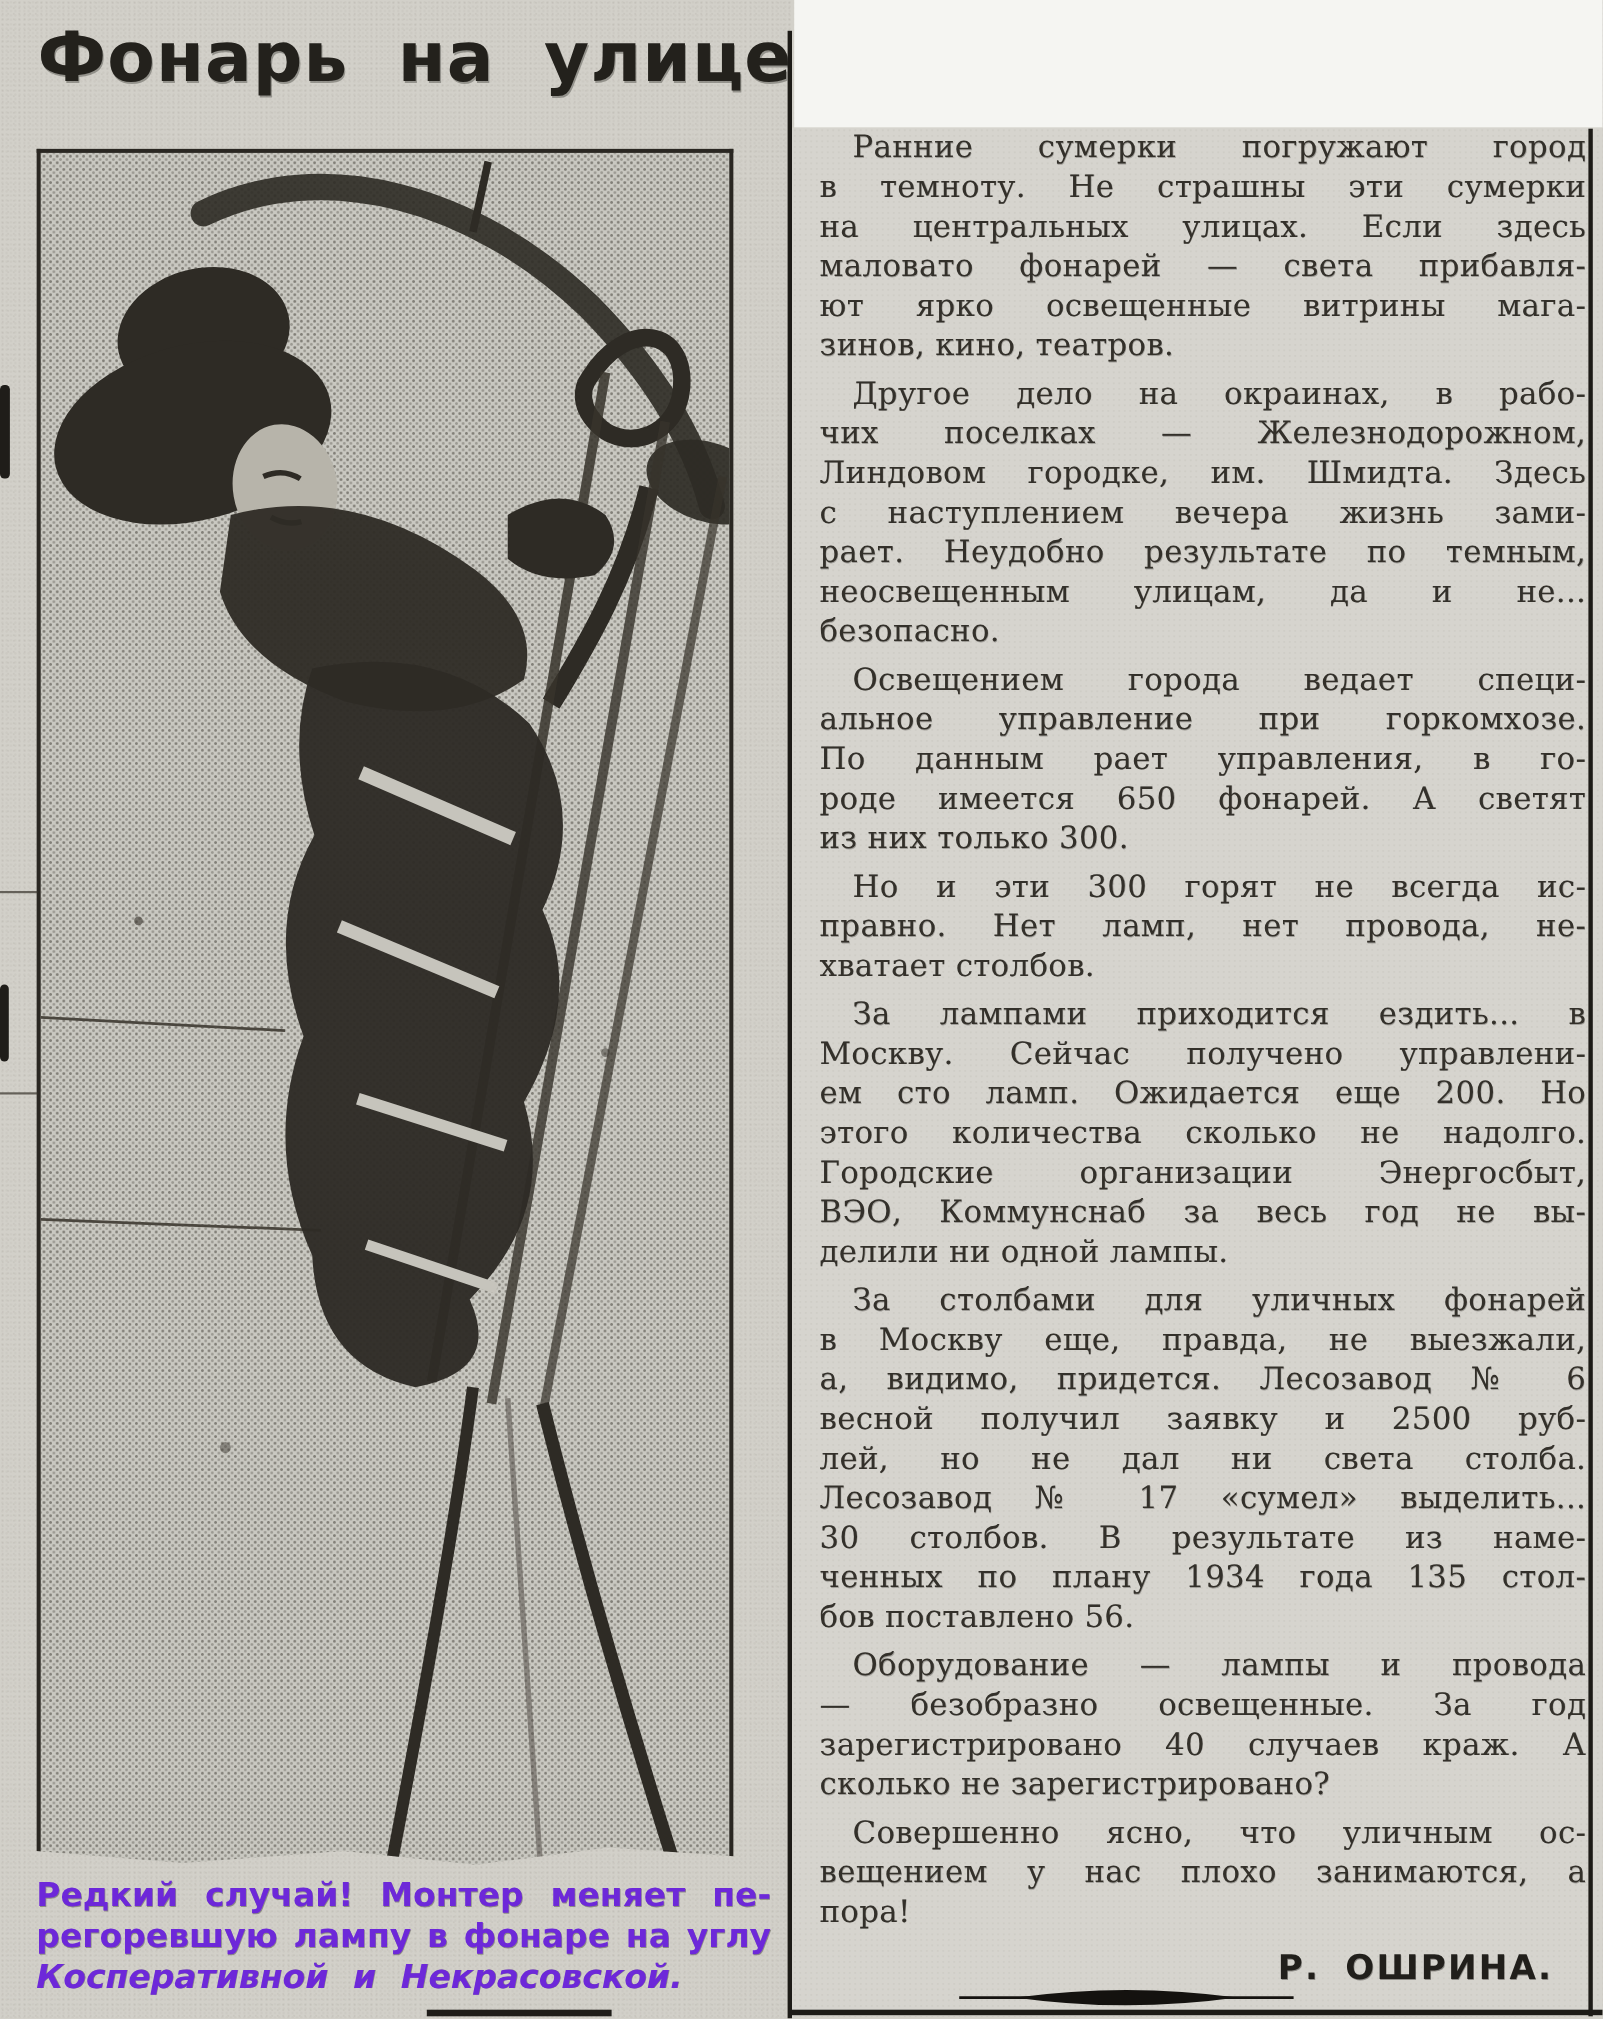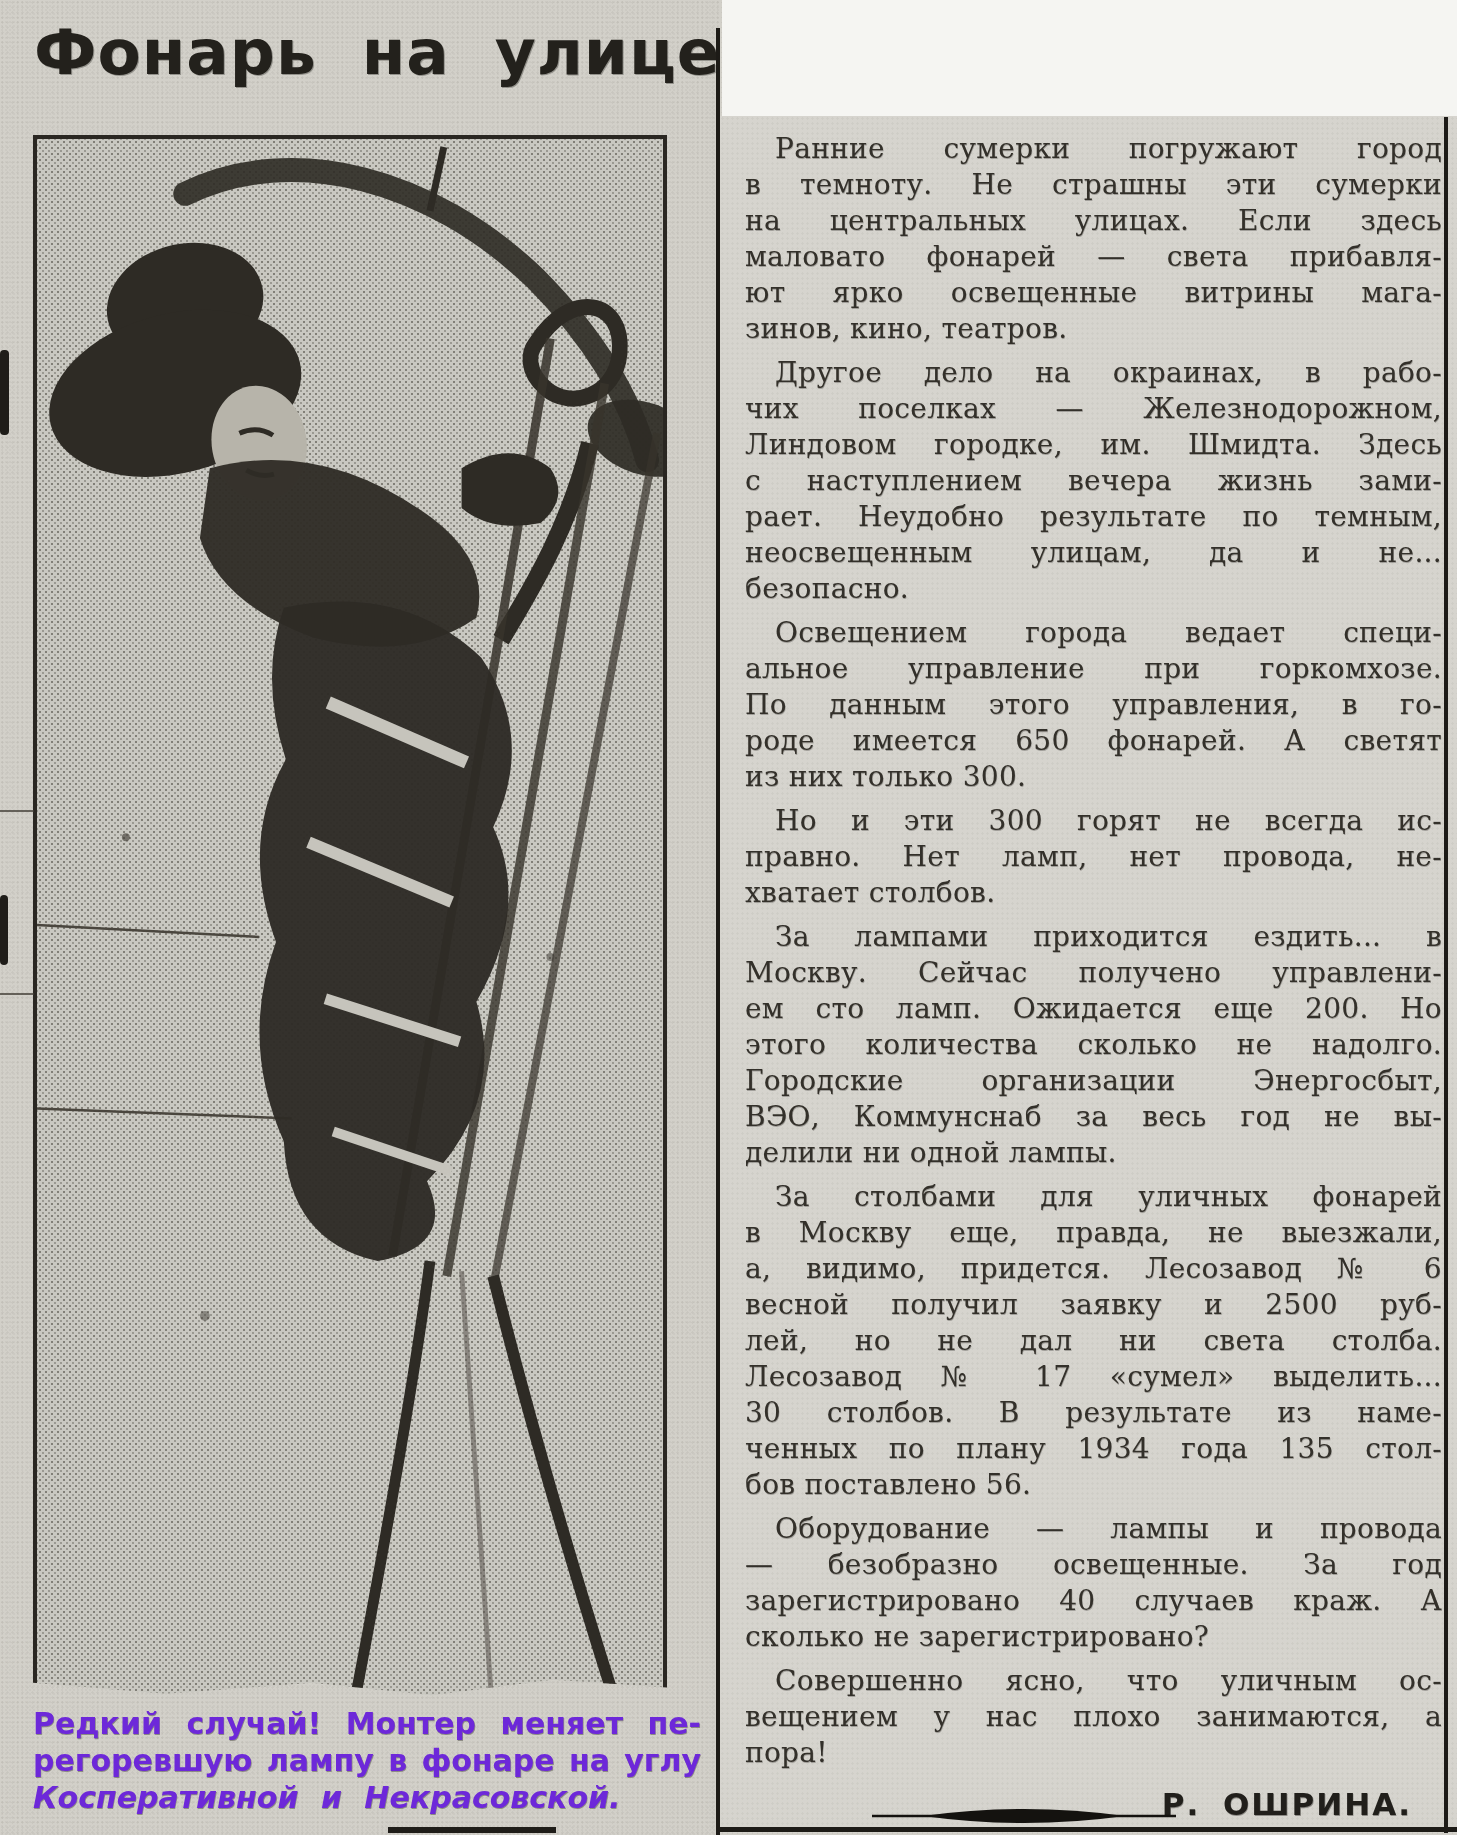--- a/index.html
+++ b/index.html
@@ -43,21 +43,21 @@
   .rule-right{left:1444px;top:117px;height:1716px;}
   .white-top{left:722px;top:0;width:735px;height:116px;background:#f5f5f2;}
   .right-paper{left:720px;top:116px;width:737px;height:1717px;
     background-color:#d6d4ce;
     background-image:radial-gradient(rgba(90,84,70,.06) 1px, transparent 1.2px);
     background-size:5px 5px;}
   .bottom-rule{left:720px;top:1827px;width:737px;height:5px;background:#1d1b17;}
   .frag{background:#1f1d19;}
   .scratch{height:2px;background:rgba(64,60,52,.75);}
   
-  .article{left:745px;top:131px;width:697px;color:#33302a;
+  .article{left:745px;top:116px;width:697px;color:#33302a;
     font-size:28px;line-height:36px;letter-spacing:.3px;
     text-shadow:.5px .5px 0 rgba(51,48,42,.32);}
   .para{margin-bottom:8px;}
   .tline{text-align:justify;text-align-last:justify;white-space:normal;}
   .tline.lastline{text-align-last:left;}
   .tline.findent{text-indent:30px;}
   .signature{margin-top:15px;text-align:right;padding-right:30px;
     font-family:"DejaVu Sans", sans-serif;font-weight:bold;
     font-size:31px;letter-spacing:2px;word-spacing:10px;color:#211f1b;
     text-shadow:.6px .6px 0 rgba(33,31,27,.4);}
@@ -149,21 +149,21 @@
         <div class="tline">чих поселках — Железнодорожном,</div>
         <div class="tline">Линдовом городке, им. Шмидта. Здесь</div>
         <div class="tline">с наступлением вечера жизнь зами-</div>
         <div class="tline">рает. Неудобно результате по темным,</div>
         <div class="tline">неосвещенным улицам, да и не...</div>
         <div class="tline lastline">безопасно.</div>
       </div>
       <div class="para">
         <div class="tline findent">Освещением города ведает специ-</div>
         <div class="tline">альное управление при горкомхозе.</div>
-        <div class="tline">По данным этого управления, в го-</div>
+        <div class="tline">По данным рает управления, в го-</div>
         <div class="tline">роде имеется 650 фонарей. А светят</div>
         <div class="tline lastline">из них только 300.</div>
       </div>
       <div class="para">
         <div class="tline findent">Но и эти 300 горят не всегда ис-</div>
         <div class="tline">правно. Нет ламп, нет провода, не-</div>
         <div class="tline lastline">хватает столбов.</div>
       </div>
       <div class="para">
         <div class="tline findent">За лампами приходится ездить... в</div>

